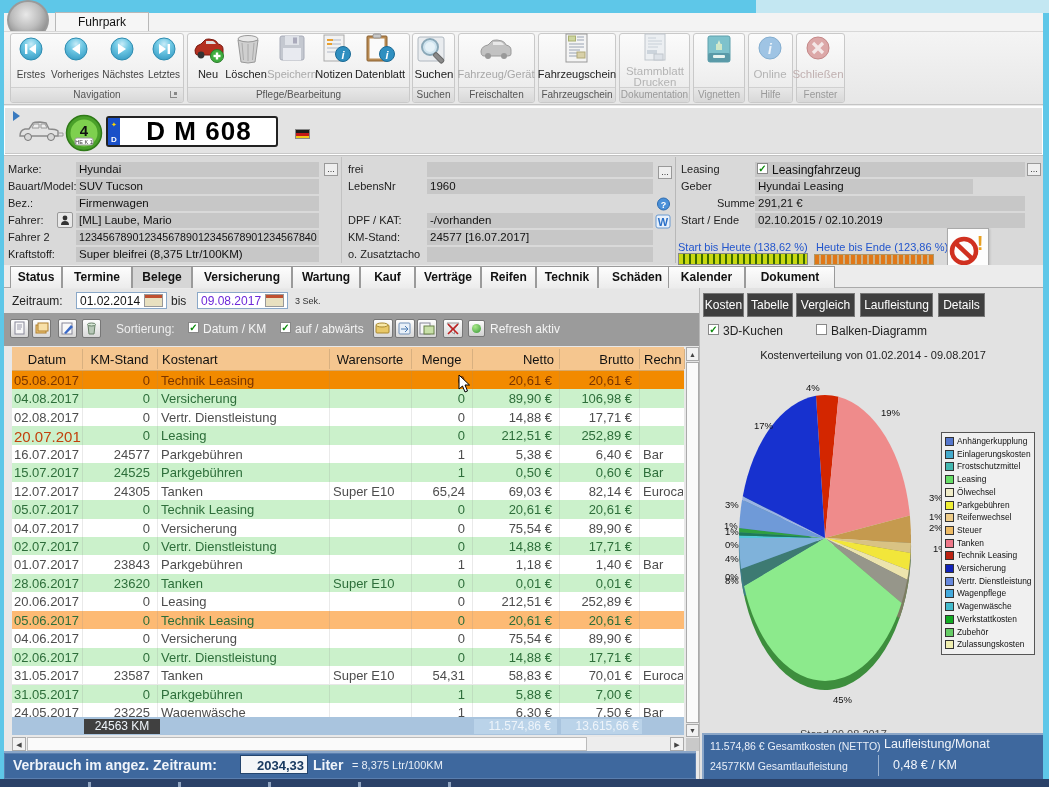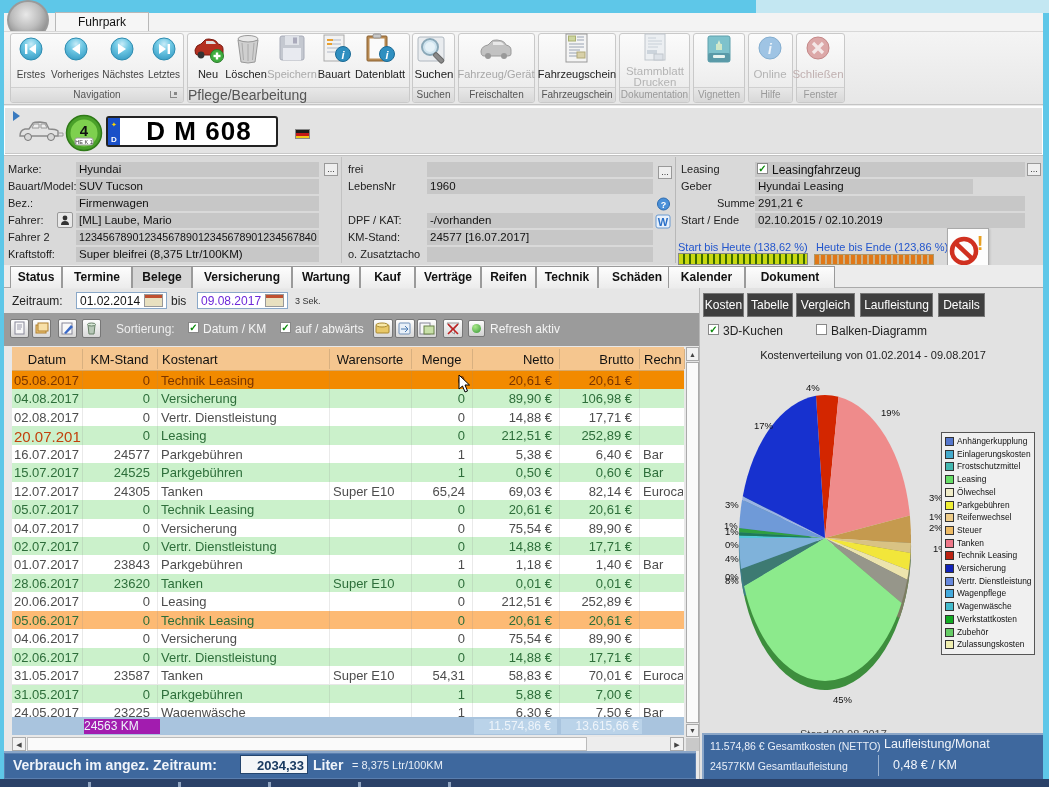--- a/index.html
+++ b/index.html
@@ -27,21 +27,21 @@
 
 <div class="ab" style="left:4px;top:13px;width:1039px;height:18px;background:#f3f3f3;"></div>
 <div class="ab" style="left:7px;top:0px;width:42px;height:40px;border-radius:50%;background:radial-gradient(circle at 45% 35%,#e8e8e8 0%,#bdbdbd 45%,#8a8a8a 80%,#6f6f6f 100%);border:2px solid #9a9a9a;"></div>
 <div class="ab" style="left:55px;top:12px;width:94px;height:19px;background:#f6f6f6;border:1px solid #b8b8b8;border-bottom:none;font-size:12px;color:#111;text-align:center;line-height:18px;">Fuhrpark</div>
 
 <div class="ab" style="left:4px;top:31px;width:1039px;height:74px;background:linear-gradient(#f4f4f4,#e7e7e7);border-top:1px solid #d8d8d8;border-bottom:1px solid #c4c4c4;"></div>
 <div class="ab grp" style="left:10px;top:33px;width:174px;height:70px;">
     <div class="grpl" style="color:#555;font-size:10px;text-align:center;line-height:14px;">Navigation</div>
   </div>
 <div class="ab grp" style="left:187px;top:33px;width:223px;height:70px;">
-    <div class="grpl" style="color:#555;font-size:14px;text-align:left;line-height:14px;">Pflege/Bearbeitung</div>
+    <div class="grpl" style="color:#555;font-size:10px;text-align:center;line-height:14px;">Pflege/Bearbeitung</div>
   </div>
 <div class="ab grp" style="left:412px;top:33px;width:43px;height:70px;">
     <div class="grpl" style="color:#555;font-size:10px;text-align:center;line-height:14px;">Suchen</div>
   </div>
 <div class="ab grp" style="left:458px;top:33px;width:77px;height:70px;">
     <div class="grpl" style="color:#555;font-size:10px;text-align:center;line-height:14px;">Freischalten</div>
   </div>
 <div class="ab grp" style="left:538px;top:33px;width:78px;height:70px;">
     <div class="grpl" style="color:#555;font-size:10px;text-align:center;line-height:14px;">Fahrzeugschein</div>
   </div>
@@ -120,21 +120,21 @@
 <svg class="ab" style="left:362px;top:33px;" width="34" height="30" viewBox="0 0 34 30">
 <rect x="5" y="3" width="20" height="25" rx="1" fill="#b88a52" stroke="#8a6030"></rect>
 <rect x="7.5" y="5.5" width="15" height="20" fill="#fafafa"></rect>
 <rect x="11" y="1" width="8" height="4" rx="1.5" fill="#c8c8c8" stroke="#909090"></rect>
 <circle cx="25" cy="21" r="7.5" fill="#2f8fc0" stroke="#1a6a95"></circle>
 <text x="25" y="25.5" font-size="11" font-style="italic" font-weight="bold" fill="#fff" text-anchor="middle" font-family="Liberation Serif">i</text>
   </svg>
 <div class="ab" style="left:166px;top:68px;width:84px;font-size:11px;color:#222;text-align:center;white-space:nowrap;">Neu</div>
 <div class="ab" style="left:204px;top:68px;width:84px;font-size:11px;color:#222;text-align:center;white-space:nowrap;">Löschen</div>
 <div class="ab" style="left:250px;top:68px;width:84px;font-size:11px;color:#aaa;text-align:center;white-space:nowrap;">Speichern</div>
-<div class="ab" style="left:292px;top:68px;width:84px;font-size:11px;color:#222;text-align:center;white-space:nowrap;">Bauart</div>
+<div class="ab" style="left:292px;top:68px;width:84px;font-size:11px;color:#222;text-align:center;white-space:nowrap;">Notizen</div>
 <div class="ab" style="left:338px;top:68px;width:84px;font-size:11px;color:#222;text-align:center;white-space:nowrap;">Datenblatt</div>
 <svg class="ab" style="left:417px;top:34px;" width="32" height="32" viewBox="0 0 32 32">
 <rect x="1" y="3" width="26" height="24" rx="2" fill="#e9ecef" stroke="#b0b8c0"></rect>
 <circle cx="13" cy="13" r="8" fill="#cfe4ef" stroke="#8aa8b8" stroke-width="2"></circle>
 <circle cx="13" cy="13" r="5" fill="#e6f2f8"></circle>
 <rect x="19" y="18" width="12" height="4.5" rx="1.5" transform="rotate(45 19 18)" fill="#8a8a8a" stroke="#666"></rect>
   </svg>
 <div class="ab" style="left:392px;top:68px;width:84px;font-size:11.5px;color:#222;text-align:center;">Suchen</div>
 <svg class="ab" style="left:478px;top:38px;" width="36" height="24" viewBox="0 0 36 24">
 <path d="M3 13 Q4 8 10 7 L14 3 Q15 2 19 2 L24 3 Q27 4 28 7 Q33 8 33 12 L33 16 Q33 18 30 18 L6 18 Q3 18 3 13 Z" fill="#c2c2c2" stroke="#9a9a9a"></path>
@@ -678,21 +678,21 @@
       <div class="cell" style="left:401px;top:2px;width:52px;color:#4d4d4d;font-size:13px;text-align:right;">1</div>
       <div class="ab" style="left:460px;top:0;width:1px;height:18.44px;background:rgba(140,140,140,0.18);"></div>
       <div class="cell" style="left:462px;top:2px;width:78px;color:#4d4d4d;font-size:13px;text-align:right;">6,30 €</div>
       <div class="ab" style="left:547px;top:0;width:1px;height:18.44px;background:rgba(140,140,140,0.18);"></div>
       <div class="cell" style="left:549px;top:2px;width:71px;color:#4d4d4d;font-size:13px;text-align:right;">7,50 €</div>
       <div class="ab" style="left:627px;top:0;width:1px;height:18.44px;background:rgba(140,140,140,0.18);"></div>
       <div class="cell" style="left:631px;top:2px;width:40px;color:#4d4d4d;font-size:13px;text-align:left;">Bar</div>
     </div>
   </div>
 <div class="ab" style="left:12px;top:717px;width:672px;height:18px;background:#a9c4de;"></div>
-<div class="ab" style="left:84px;top:719px;width:76px;height:15px;background:#a21caf;color:#eef4fa;font-size:12px;text-align:left;">24563 KM</div>
+<div class="ab" style="left:84px;top:719px;width:76px;height:15px;background:#404040;color:#eef4fa;font-size:12px;text-align:center;">24563 KM</div>
 <div class="ab" style="left:474px;top:719px;width:83px;height:15px;background:#bad3e9;color:#eef4fa;font-size:12px;text-align:right;padding-right:6px;">11.574,86 €</div>
 <div class="ab" style="left:561px;top:719px;width:81px;height:15px;background:#bad3e9;color:#eef4fa;font-size:12px;text-align:right;padding-right:3px;">13.615,66 €</div>
 <div class="ab" style="left:686px;top:347px;width:13px;height:390px;background:#e4e4e4;"></div>
 <div class="ab" style="left:686px;top:347px;width:13px;height:14px;background:#f2f2f2;border:1px solid #aaa;font-size:7px;color:#444;text-align:center;line-height:13px;">▲</div>
 <div class="ab" style="left:686px;top:362px;width:13px;height:361px;background:#fafafa;border:1px solid #aaa;"></div>
 <div class="ab" style="left:686px;top:724px;width:13px;height:13px;background:#f2f2f2;border:1px solid #aaa;font-size:7px;color:#444;text-align:center;line-height:12px;">▼</div>
 <div class="ab" style="left:686px;top:738px;width:13px;height:13px;background:#c9c9c9;"></div>
 
 <div class="ab" style="left:12px;top:737px;width:672px;height:14px;background:#ededed;"></div>
 <div class="ab" style="left:12px;top:737px;width:14px;height:14px;background:#f2f2f2;border:1px solid #aaa;font-size:7px;color:#444;text-align:center;line-height:13px;">◀</div>

